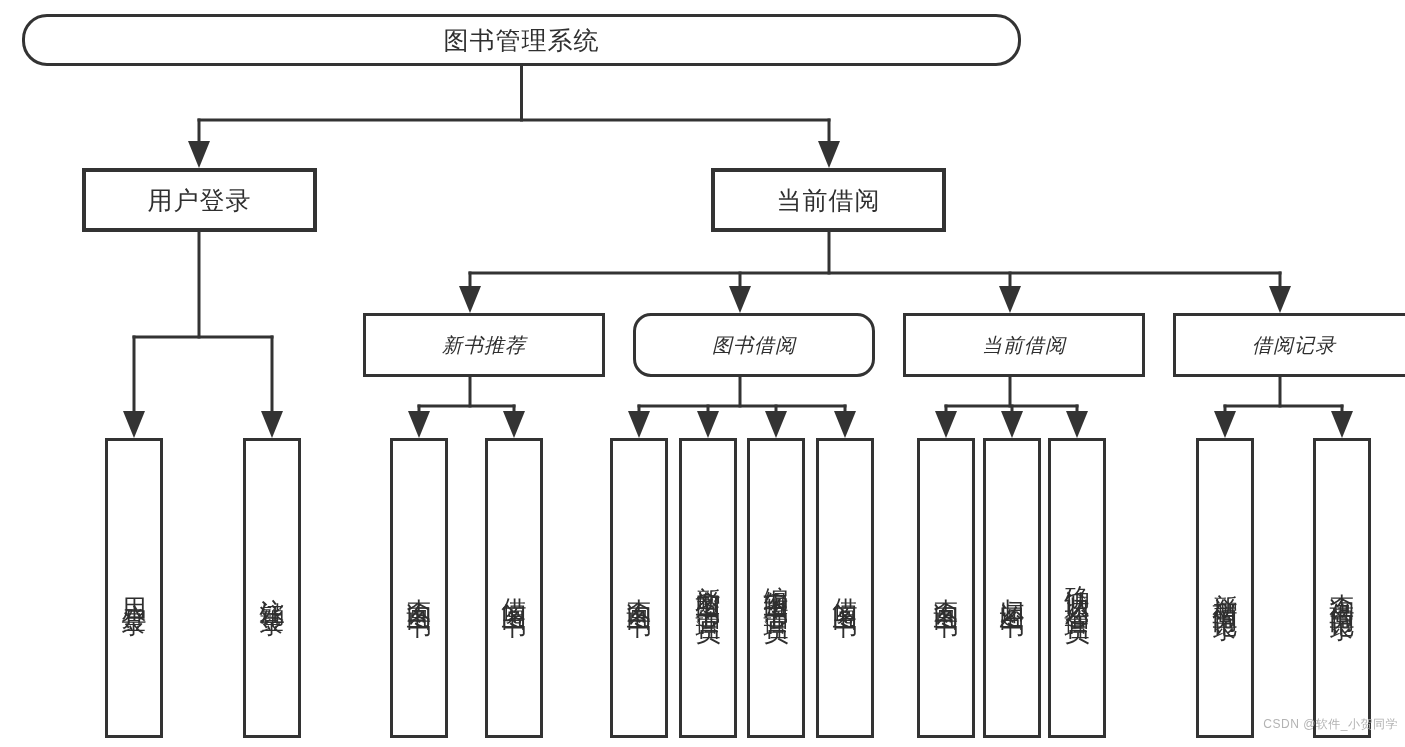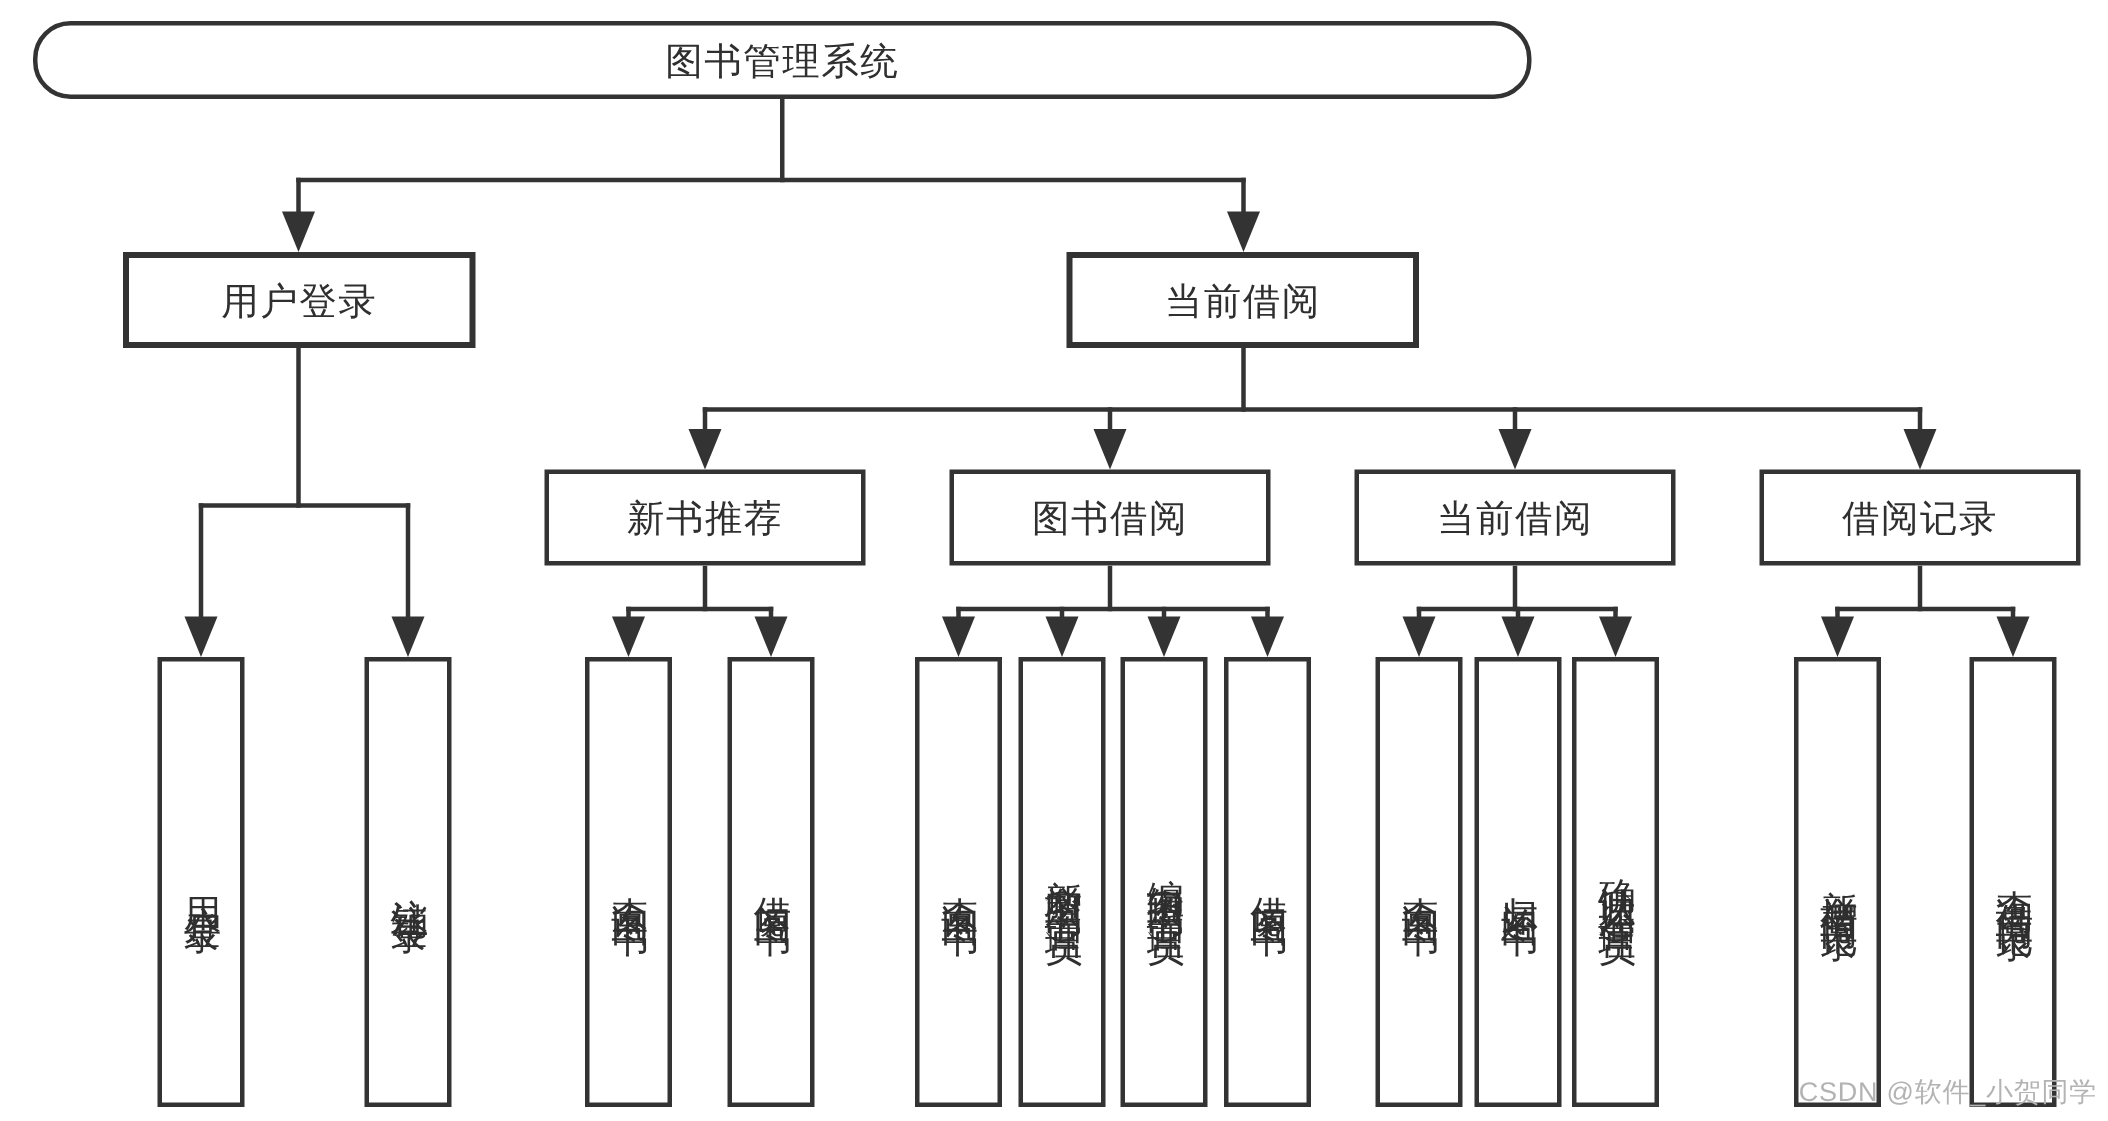--- a/index.html
+++ b/index.html
@@ -42,42 +42,43 @@
   }
   .node-l2 {
     top: 168px;
     width: 235px; height: 64px;
     border-width: 4px;
     font-size: 25px;
     letter-spacing: 1px;
   }
   .node-l3 {
     top: 313px;
-    width: 214px; height: 64px;
-    font-size: 25px;
+    width: 242px; height: 64px;
+    font-size: 20px;
     letter-spacing: 1px;
+    font-style: italic;
   }
   .node-leaf {
     top: 438px;
     width: 58px; height: 300px;
     font-size: 25px;
   }
   .vtext {
     writing-mode: vertical-rl;
     text-orientation: mixed;
     letter-spacing: 5px;
     line-height: 1;
     white-space: nowrap;
   }
   .watermark {
     position: absolute;
     left: 1188px;
     top: 716px;
     width: 210px;
-    font-size: 18px;
+    font-size: 12px;
     color: #b3b3b3;
     white-space: nowrap;
     text-align: right;
     letter-spacing: 0.5px;
   }
 </style>
 </head>
 <body>
 
 <div class="canvas">
@@ -171,21 +172,21 @@
       <polygon points="1331,411 1353,411 1342,438"></polygon>
     </g>
   </svg>
 
   <div class="node node-root">图书管理系统</div>
 
   <div class="node node-l2" style="left:82px;">用户登录</div>
   <div class="node node-l2" style="left:711px;">当前借阅</div>
 
   <div class="node node-l3" style="left:363px;">新书推荐</div>
-  <div class="node node-l3" style="left:633px;">图书借阅</div>
+  <div class="node node-l3" style="left:633px;border-radius:18px;">图书借阅</div>
   <div class="node node-l3" style="left:1173px;">借阅记录</div>
   <div class="node node-l3" style="left:903px;">当前借阅</div>
 
   <div class="node node-leaf" style="left:105px;">
     <span class="vtext">用户登录</span>
   </div>
   <div class="node node-leaf" style="left:243px;">
     <span class="vtext">注销登录</span>
   </div>
 

